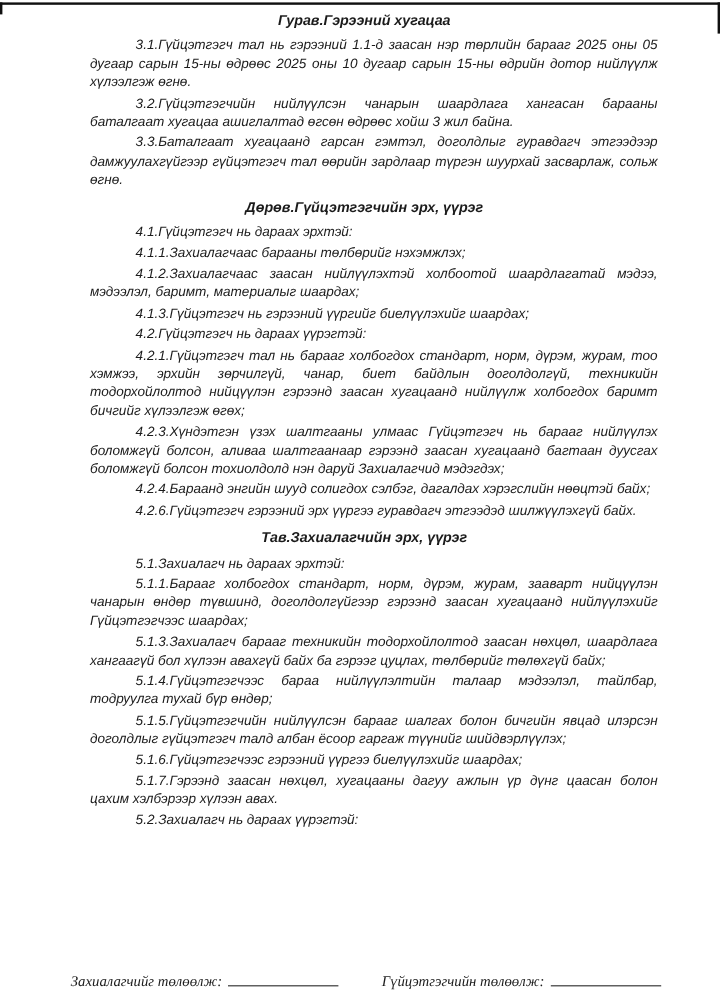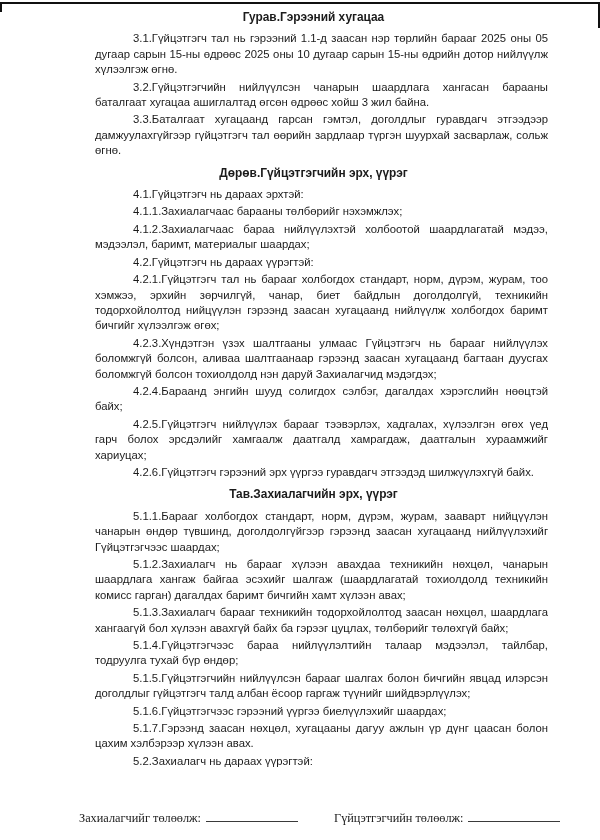--- a/index.html
+++ b/index.html
@@ -6,24 +6,25 @@
   .page {
     position: relative;
     width: 600px;
     height: 840px;
     box-sizing: border-box;
     background: #ffffff;
     color: #1b1b1b;
     font-family: "Liberation Sans", sans-serif;
     font-size: 11.3px;
     line-height: 15.4px;
-    padding: 6px 52px 14px 79px;
+    padding: 6px 52px 14px 59px;
     display: flex;
     flex-direction: column;
     overflow: hidden;
+    font-style: italic;
   }
   .topline {
     position: absolute; top: 2px; left: 0; width: 100%; height: 2px; background: #101010;
   }
   .tick-left {
     position: absolute; top: 2px; left: 0; width: 2px; height: 10px; background: #101010;
   }
   .tick-right {
     position: absolute; top: 2px; right: 0; width: 2px; height: 26px; background: #101010;
   }
@@ -71,32 +72,32 @@
       <section class="section">
         <h2 class="heading">Гурав.Гэрээний хугацаа</h2>
         <p class="para">3.1.Гүйцэтгэгч тал нь гэрээний 1.1-д заасан нэр төрлийн барааг 2025 оны 05 дугаар сарын 15-ны өдрөөс 2025 оны 10 дугаар сарын 15-ны өдрийн дотор нийлүүлж хүлээлгэж өгнө.</p>
         <p class="para">3.2.Гүйцэтгэгчийн нийлүүлсэн чанарын шаардлага хангасан барааны баталгаат хугацаа ашиглалтад өгсөн өдрөөс хойш 3 жил байна.</p>
         <p class="para">3.3.Баталгаат хугацаанд гарсан гэмтэл, доголдлыг гуравдагч этгээдээр дамжуулахгүйгээр гүйцэтгэгч тал өөрийн зардлаар түргэн шуурхай засварлаж, сольж өгнө.</p>
       </section>
       <section class="section">
         <h2 class="heading">Дөрөв.Гүйцэтгэгчийн эрх, үүрэг</h2>
         <p class="para">4.1.Гүйцэтгэгч нь дараах эрхтэй:</p>
         <p class="para">4.1.1.Захиалагчаас барааны төлбөрийг нэхэмжлэх;</p>
-        <p class="para">4.1.2.Захиалагчаас бараа нийлүүлэхтэй холбоотой шаардлагатай мэдээ, мэдээлэл, баримт, материалыг шаардах;</p>
+        <p class="para">4.1.2.Захиалагчаас заасан нийлүүлэхтэй холбоотой шаардлагатай мэдээ, мэдээлэл, баримт, материалыг шаардах;</p>
+        <p class="para">4.1.3.Гүйцэтгэгч нь гэрээний үүргийг биелүүлэхийг шаардах;</p>
         <p class="para">4.2.Гүйцэтгэгч нь дараах үүрэгтэй:</p>
         <p class="para">4.2.1.Гүйцэтгэгч тал нь барааг холбогдох стандарт, норм, дүрэм, журам, тоо хэмжээ, эрхийн зөрчилгүй, чанар, биет байдлын доголдолгүй, техникийн тодорхойлолтод нийцүүлэн гэрээнд заасан хугацаанд нийлүүлж холбогдох баримт бичгийг хүлээлгэж өгөх;</p>
         <p class="para">4.2.3.Хүндэтгэн үзэх шалтгааны улмаас Гүйцэтгэгч нь барааг нийлүүлэх боломжгүй болсон, аливаа шалтгаанаар гэрээнд заасан хугацаанд багтаан дуусгах боломжгүй болсон тохиолдолд нэн даруй Захиалагчид мэдэгдэх;</p>
         <p class="para">4.2.4.Бараанд энгийн шууд солигдох сэлбэг, дагалдах хэрэгслийн нөөцтэй байх;</p>
-        <p class="para">4.2.5.Гүйцэтгэгч нийлүүлэх барааг тээвэрлэх, хадгалах, хүлээлгэн өгөх үед гарч болох эрсдэлийг хамгаалж даатгалд хамрагдаж, даатгалын хураамжийг хариуцах;</p>
         <p class="para">4.2.6.Гүйцэтгэгч гэрээний эрх үүргээ гуравдагч этгээдэд шилжүүлэхгүй байх.</p>
       </section>
       <section class="section">
         <h2 class="heading">Тав.Захиалагчийн эрх, үүрэг</h2>
+        <p class="para">5.1.Захиалагч нь дараах эрхтэй:</p>
         <p class="para">5.1.1.Барааг холбогдох стандарт, норм, дүрэм, журам, зааварт нийцүүлэн чанарын өндөр түвшинд, доголдолгүйгээр гэрээнд заасан хугацаанд нийлүүлэхийг Гүйцэтгэгчээс шаардах;</p>
-        <p class="para">5.1.2.Захиалагч нь барааг хүлээн авахдаа техникийн нөхцөл, чанарын шаардлага хангаж байгаа эсэхийг шалгаж (шаардлагатай тохиолдолд техникийн комисс гарган) дагалдах баримт бичгийн хамт хүлээн авах;</p>
         <p class="para">5.1.3.Захиалагч барааг техникийн тодорхойлолтод заасан нөхцөл, шаардлага хангаагүй бол хүлээн авахгүй байх ба гэрээг цуцлах, төлбөрийг төлөхгүй байх;</p>
         <p class="para">5.1.4.Гүйцэтгэгчээс бараа нийлүүлэлтийн талаар мэдээлэл, тайлбар, тодруулга тухай бүр өндөр;</p>
         <p class="para">5.1.5.Гүйцэтгэгчийн нийлүүлсэн барааг шалгах болон бичгийн явцад илэрсэн доголдлыг гүйцэтгэгч талд албан ёсоор гаргаж түүнийг шийдвэрлүүлэх;</p>
         <p class="para">5.1.6.Гүйцэтгэгчээс гэрээний үүргээ биелүүлэхийг шаардах;</p>
         <p class="para">5.1.7.Гэрээнд заасан нөхцөл, хугацааны дагуу ажлын үр дүнг цаасан болон цахим хэлбэрээр хүлээн авах.</p>
         <p class="para">5.2.Захиалагч нь дараах үүрэгтэй:</p>
       </section>
     </div>
 
   <div class="footer">

